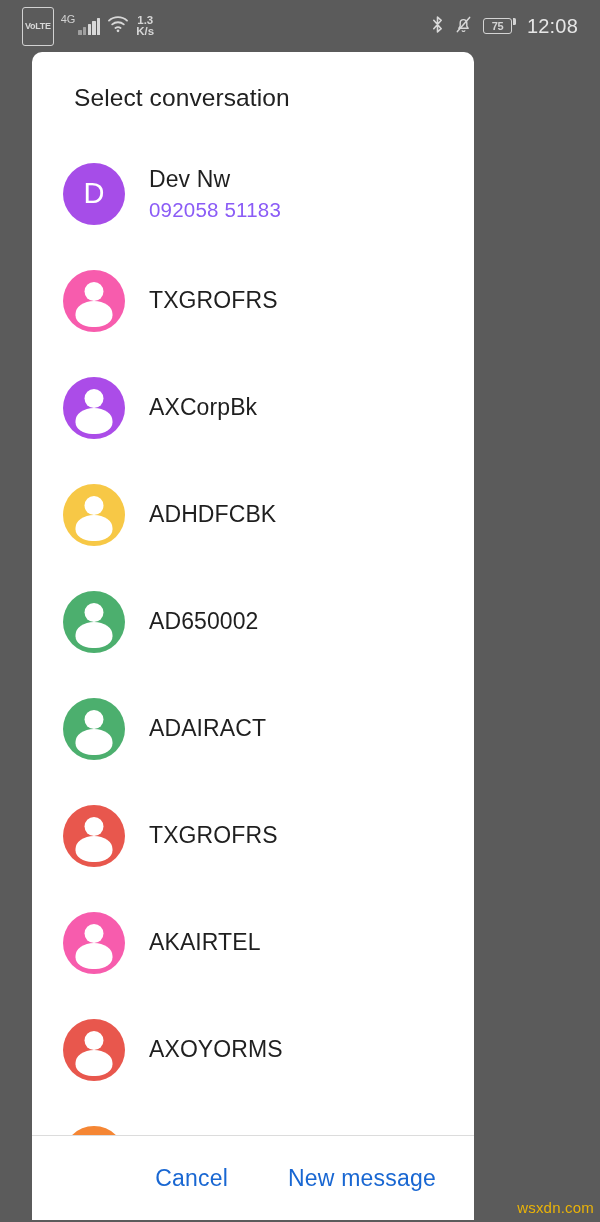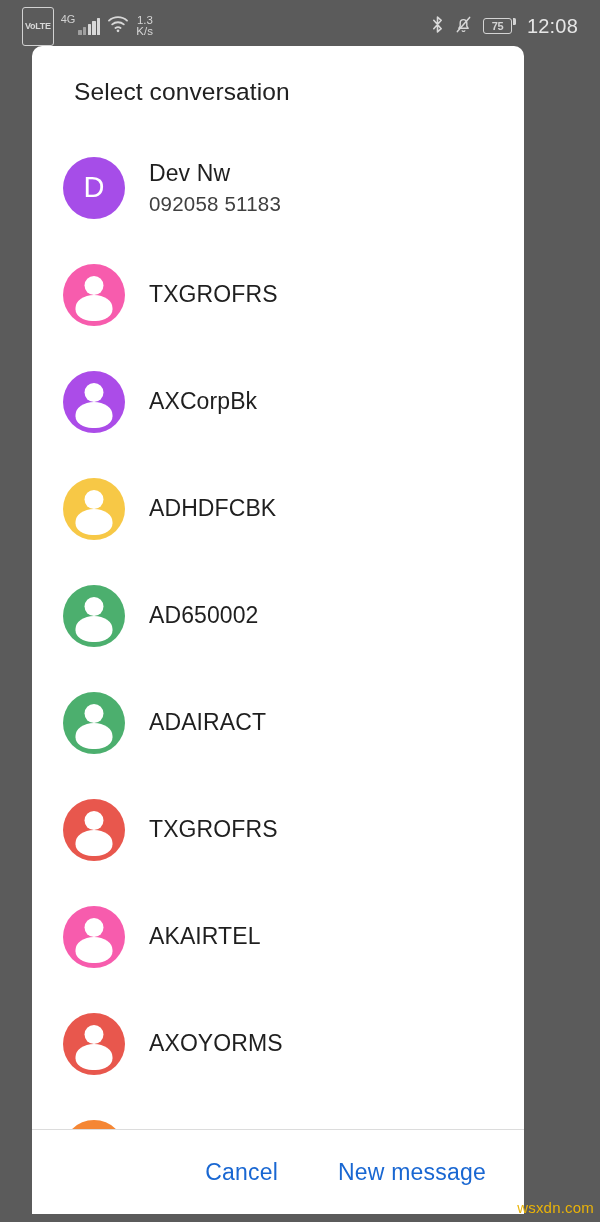--- a/index.html
+++ b/index.html
@@ -65,22 +65,23 @@
   }
   .signal i:nth-child(1) { height: 5px;  opacity: .55; }
   .signal i:nth-child(2) { height: 8px;  opacity: .55; }
   .signal i:nth-child(3) { height: 11px; }
   .signal i:nth-child(4) { height: 14px; }
   .signal i:nth-child(5) { height: 17px; }
 
   .speed {
     font-size: 11.5px;
     line-height: 11px;
-    text-align: right;
+    text-align: center;
     color: #d6d6d6;
+    font-weight: bold;
   }
 
   .battery {
     display: flex;
     align-items: flex-start;
   }
   .battery .shell {
     width: 29px;
     height: 16px;
     border: 1.8px solid #d4d4d4;
@@ -103,22 +104,22 @@
   .clock {
     font-size: 20px;
     color: #e6e6e6;
     letter-spacing: 0.2px;
   }
 
   
   .dialog {
     position: absolute;
     left: 32px;
-    top: 46px;
-    width: 492px;
+    top: 52px;
+    width: 442px;
     height: 1168px;
     background: #ffffff;
     border-radius: 10px 10px 0 0;
     display: flex;
     flex-direction: column;
     overflow: hidden;
   }
 
   .dialog-title {
     font-size: 24.5px;
@@ -182,21 +183,21 @@
     justify-content: center;
   }
   .conv-name {
     font-size: 23px;
     color: #1f1f1f;
     letter-spacing: 0.1px;
     line-height: 1.35;
   }
   .conv-sub {
     font-size: 20.5px;
-    color: #404040;
+    color: #8b5cf6;
     letter-spacing: 0.2px;
     line-height: 1.3;
     margin-top: 2px;
   }
 
   
   .dialog-footer {
     flex: 0 0 85px;
     border-top: 1px solid #dcdcdc;
     display: flex;

